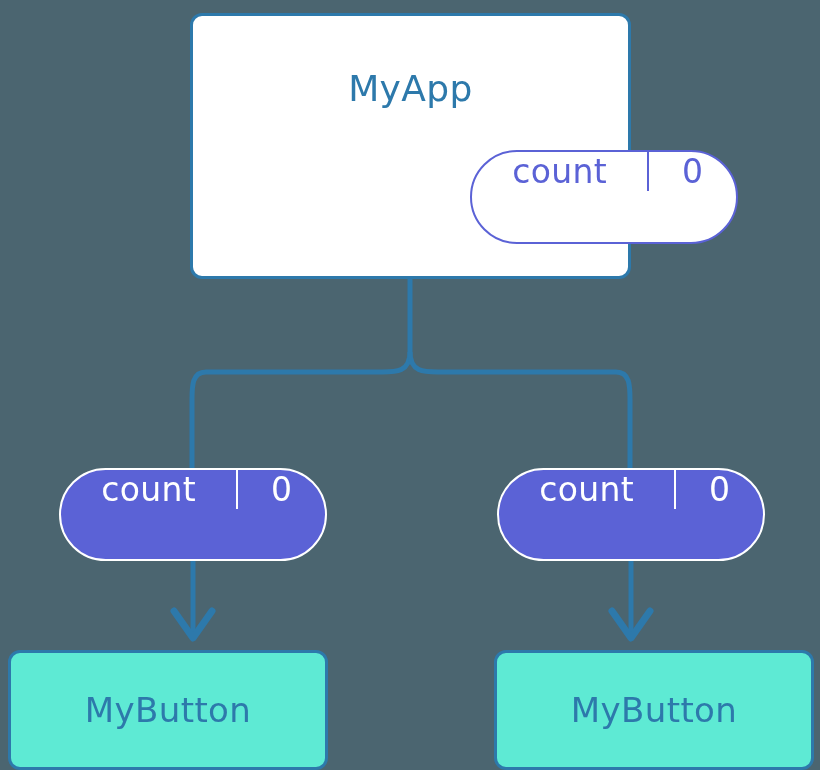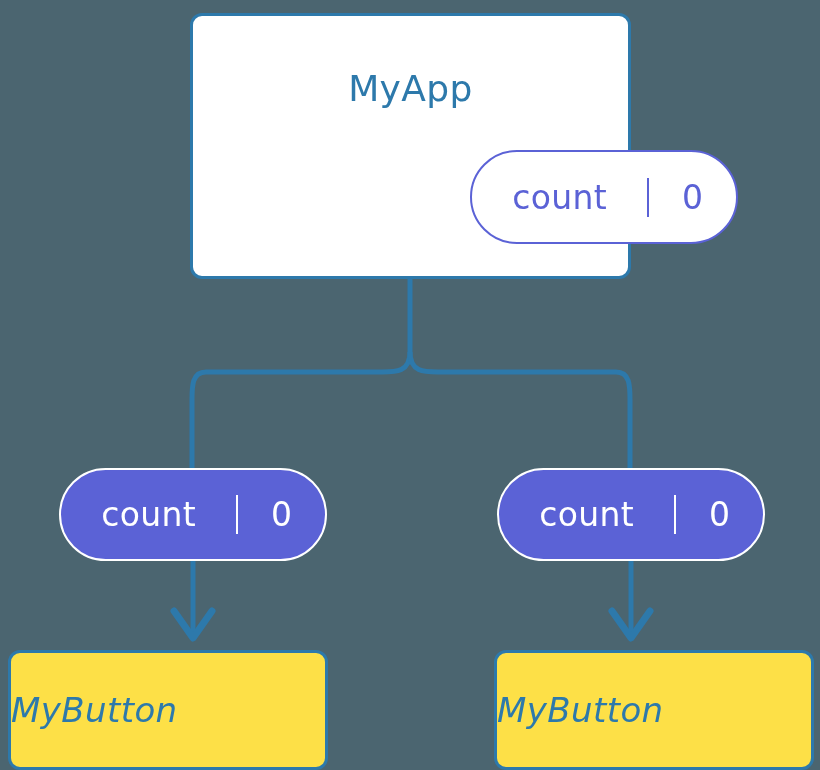--- a/index.html
+++ b/index.html
@@ -47,42 +47,41 @@
     top: 52px;
     text-align: center;
     color: #2d79ab;
     font-size: 36px;
     letter-spacing: 0.4px;
   }
 
   
   .leaf-card {
     position: absolute;
-    background: #fde047;
+    background: #5eead4;
     border: 3px solid #2d79ab;
     border-radius: 12px;
     box-sizing: border-box;
     display: flex;
     align-items: center;
-    justify-content: flex-start;
-    font-style: italic;
+    justify-content: center;
   }
   .leaf-label {
     color: #2d79ab;
     font-size: 34px;
     letter-spacing: 0.4px;
   }
   #leaf-left  { left: 8px;   top: 650px; width: 320px; height: 120px; }
   #leaf-right { left: 494px; top: 650px; width: 320px; height: 120px; }
 
   
   .pill {
     position: absolute;
     display: flex;
-    align-items: center;
+    align-items: flex-start;
     border-radius: 999px;
     box-sizing: border-box;
     overflow: hidden;
   }
   .pill .pill-key,
   .pill .pill-val {
     display: flex;
     align-items: center;
     justify-content: center;
     font-size: 33px;

